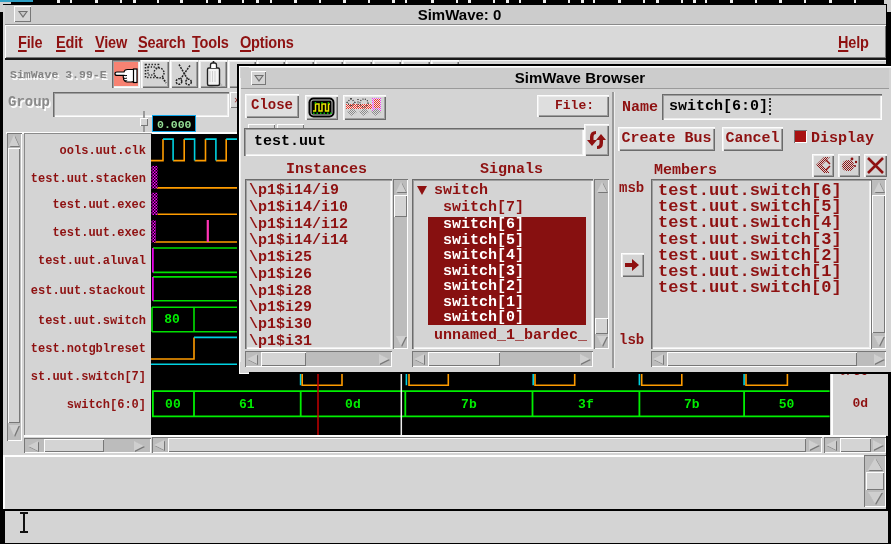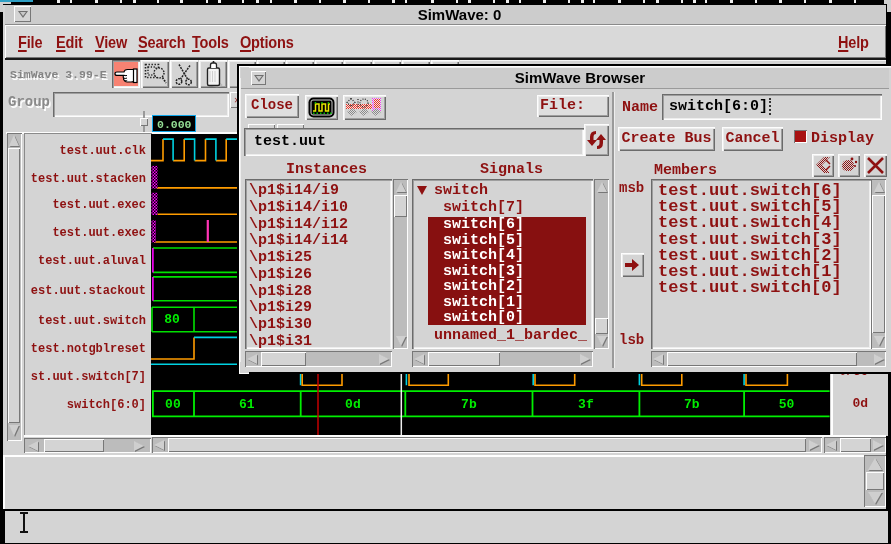--- a/index.html
+++ b/index.html
@@ -139,21 +139,21 @@
   </div>
 
 <div class="a" style="left:6px;top:131.5px;width:824px;height:2px;background:#fdfdfd"></div>
 
 <div class="a s1" style="left:6.5px;top:133px;width:15px;height:308px;background:#bcbcbc"></div>
 <div class="tri" style="left:9px;top:135px;border-width:0 5px 11px 5px;border-color:transparent transparent #cfcfcf transparent;filter:drop-shadow(1px 1px 0 #777)"></div>
 <div class="a r1" style="left:8px;top:148px;width:12px;height:275px;background:#d4d4d4"></div>
 <div class="tri" style="left:9px;top:425px;border-width:11px 5px 0 5px;border-color:#cfcfcf transparent transparent transparent;filter:drop-shadow(1px 1px 0 #777)"></div>
 
 <div class="a" style="left:24px;top:133px;width:127px;height:303px;background:#d4d4d4;border-top:1.5px solid #8a8a8a;border-left:1.5px solid #8a8a8a"></div>
-<div class="a dr tw" style="left:0;top:144px;width:146px;text-align:right;font-size:12px">test.uut.clk</div>
+<div class="a dr tw" style="left:0;top:144px;width:146px;text-align:right;font-size:12px">ools.uut.clk</div>
 <div class="a dr tw" style="left:0;top:172px;width:146px;text-align:right;font-size:12px">test.uut.stacken</div>
 <div class="a dr tw" style="left:0;top:198px;width:146px;text-align:right;font-size:12px">test.uut.exec</div>
 <div class="a dr tw" style="left:0;top:226px;width:146px;text-align:right;font-size:12px">test.uut.exec</div>
 <div class="a dr tw" style="left:0;top:254px;width:146px;text-align:right;font-size:12px">test.uut.aluval</div>
 <div class="a dr tw" style="left:0;top:284px;width:146px;text-align:right;font-size:12px">est.uut.stackout</div>
 <div class="a dr tw" style="left:0;top:314px;width:146px;text-align:right;font-size:12px">test.uut.switch</div>
 <div class="a dr tw" style="left:0;top:342px;width:146px;text-align:right;font-size:12px">test.notgblreset</div>
 <div class="a dr tw" style="left:0;top:370px;width:146px;text-align:right;font-size:12px">st.uut.switch[7]</div>
 <div class="a dr tw" style="left:0;top:398px;width:146px;text-align:right;font-size:12px">switch[6:0]</div>
 
@@ -303,21 +303,21 @@
 </defs>
 <rect x="1" y="7" width="30" height="5" fill="url(#pRD)"></rect>
 <rect x="27" y="1" width="9" height="13" fill="url(#pMG)"></rect>
 <path d="M6,1.5 L10,5.5 L6,9.5 L2,5.5 Z" fill="none" stroke="#222" stroke-width="1.2" stroke-dasharray="1 1.4"></path>
 <circle cx="19" cy="6" r="4" fill="none" stroke="#222" stroke-width="1.2" stroke-dasharray="1 1.4"></circle>
 <line x1="13" y1="2" x2="13" y2="10" stroke="#222" stroke-width="1.2" stroke-dasharray="1 1.4"></line>
 <path d="M7,11 L12,15 L7,19 L2,15 Z M19,11 L24,15 L19,19 L14,15 Z M31,11 L36,15 L31,19 L26,15 Z" fill="url(#pGK)"></path>
 <rect x="29" y="2" width="6" height="9" fill="url(#pRD)"></rect>
 </svg>
   </div>
-<div class="a r dr tw" style="left:537px;top:95px;width:72px;height:22px;font-size:15px;text-align:left;padding-left:3px;line-height:21px;background:#dedede;box-sizing:border-box">File:</div>
+<div class="a r dr tw" style="left:537px;top:95px;width:72px;height:22px;font-size:13px;text-align:center;padding-left:3px;line-height:21px;background:#dedede;box-sizing:border-box">File:</div>
 <div class="a dr tw" style="left:622px;top:99px;font-size:15px">Name</div>
 <div class="a s" style="left:662px;top:94px;width:220px;height:26px">
     <span class="a bk tw" style="left:7px;top:4px;font-size:15px">switch[6:0]</span>
     <span class="a" style="left:107px;top:4px;width:1px;height:17px;border-left:2px dotted #333"></span>
   </div>
 
 <div class="a r1" style="left:248px;top:124px;width:27px;height:7px"></div>
 <div class="a r1" style="left:277px;top:124px;width:27px;height:7px"></div>
 <div class="a s" style="left:244px;top:128px;width:340px;height:28px">
     <span class="a bk tw" style="left:10px;top:5px;font-size:15px">test.uut</span>

